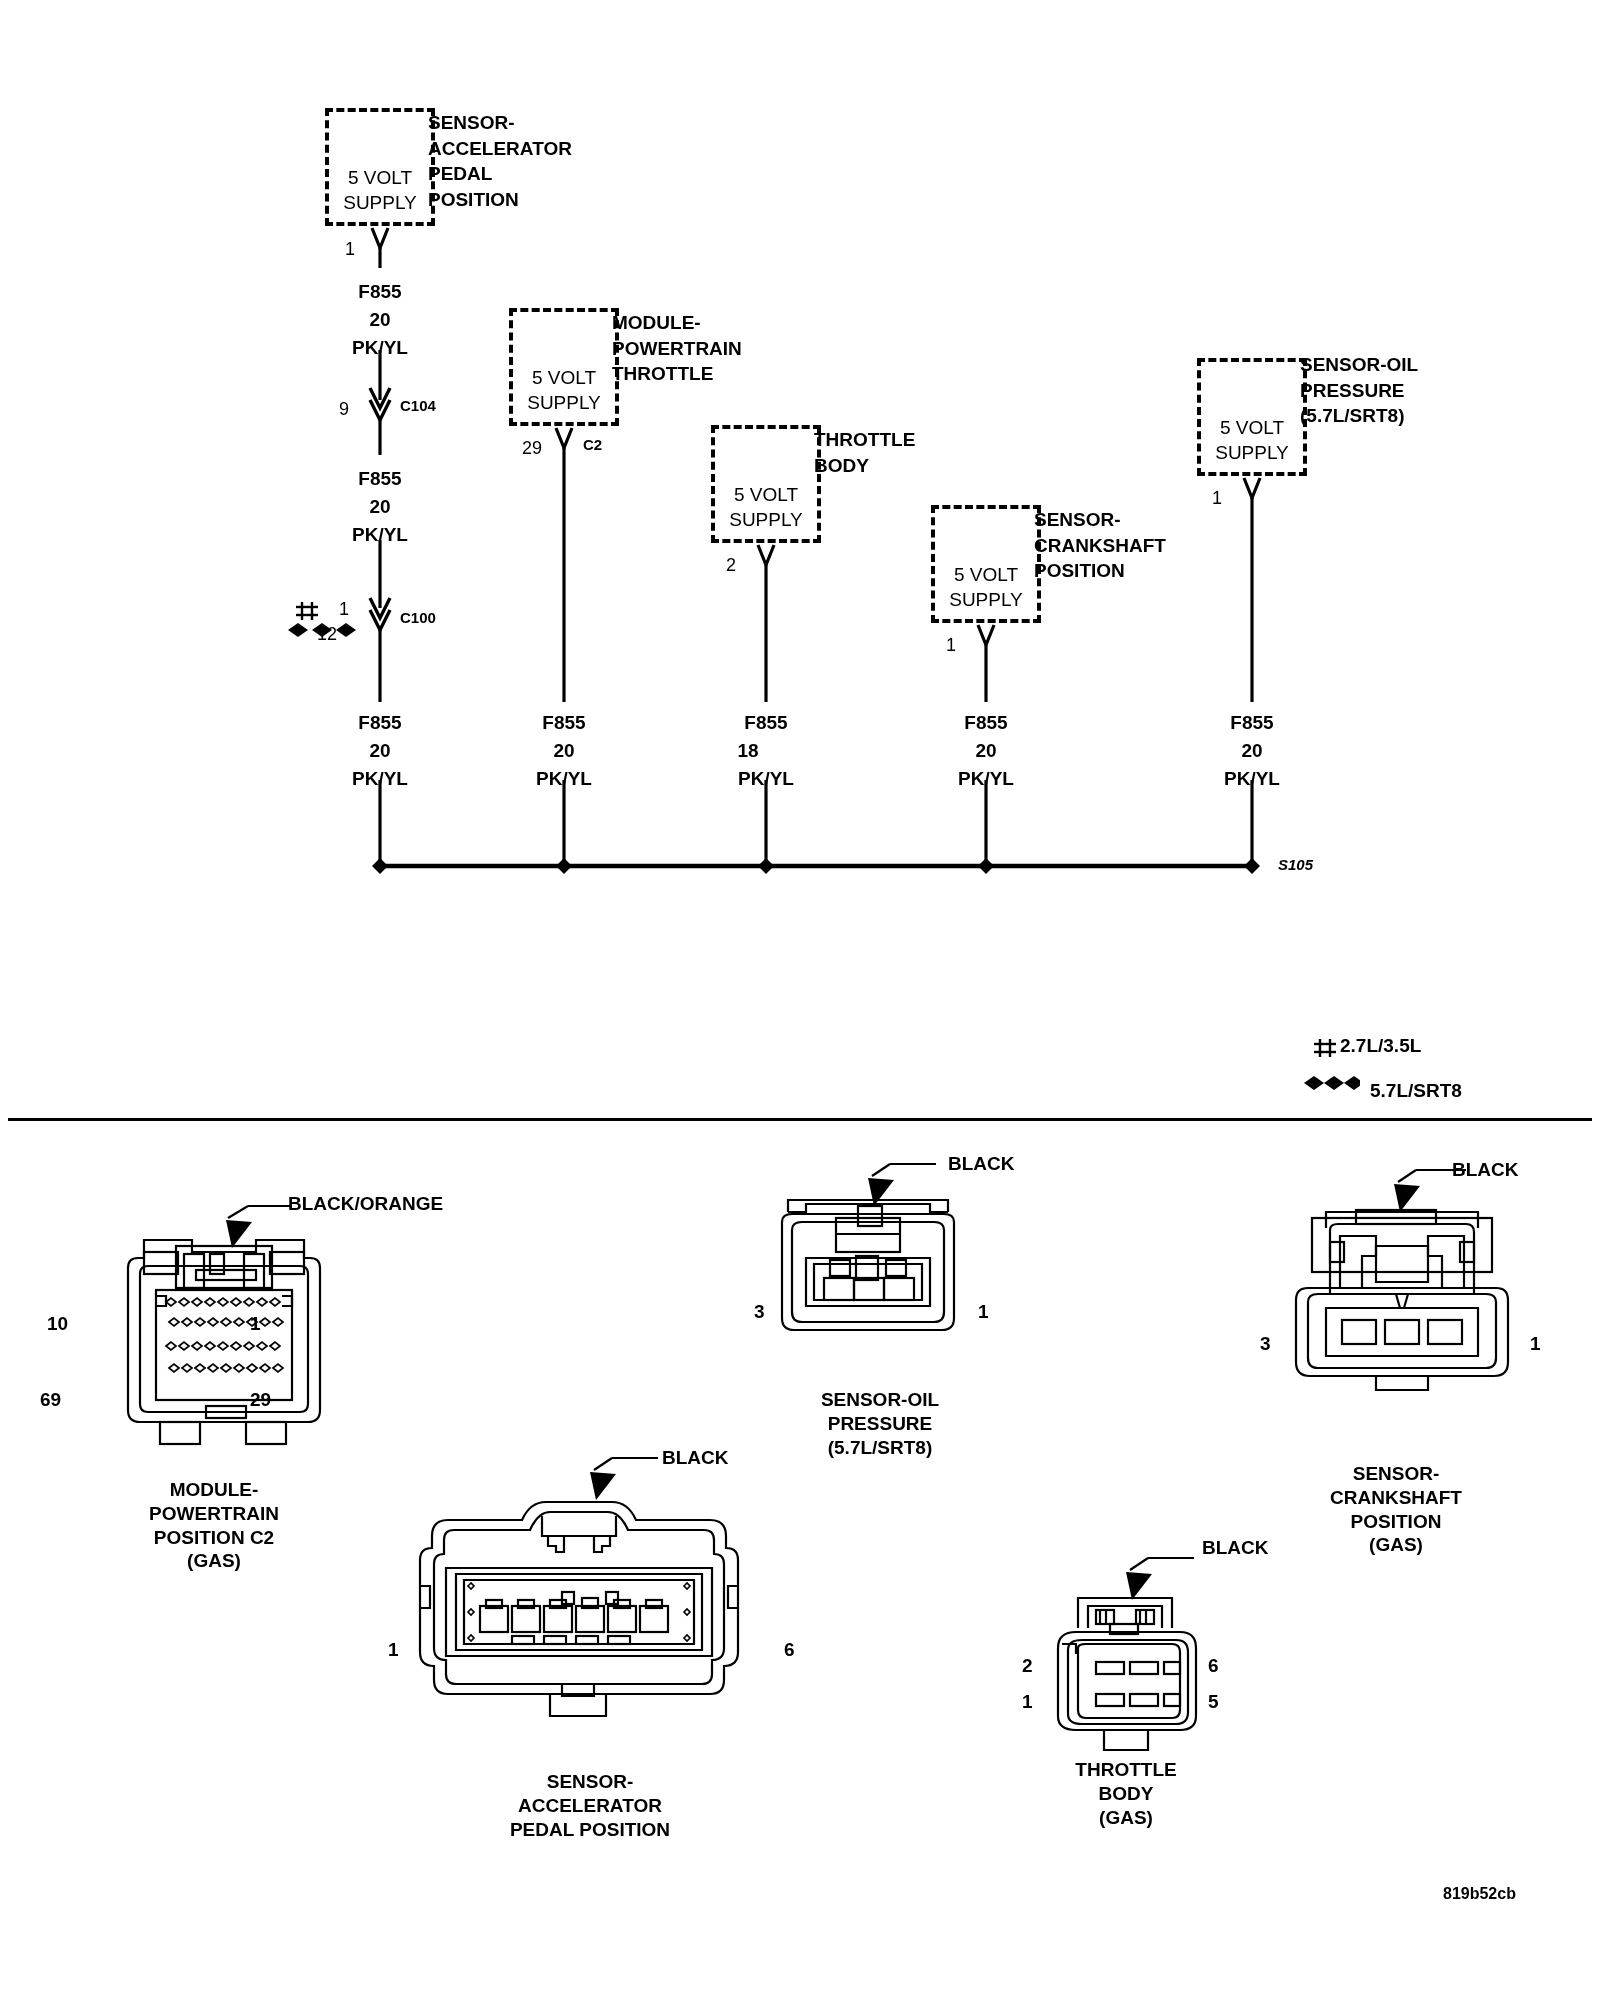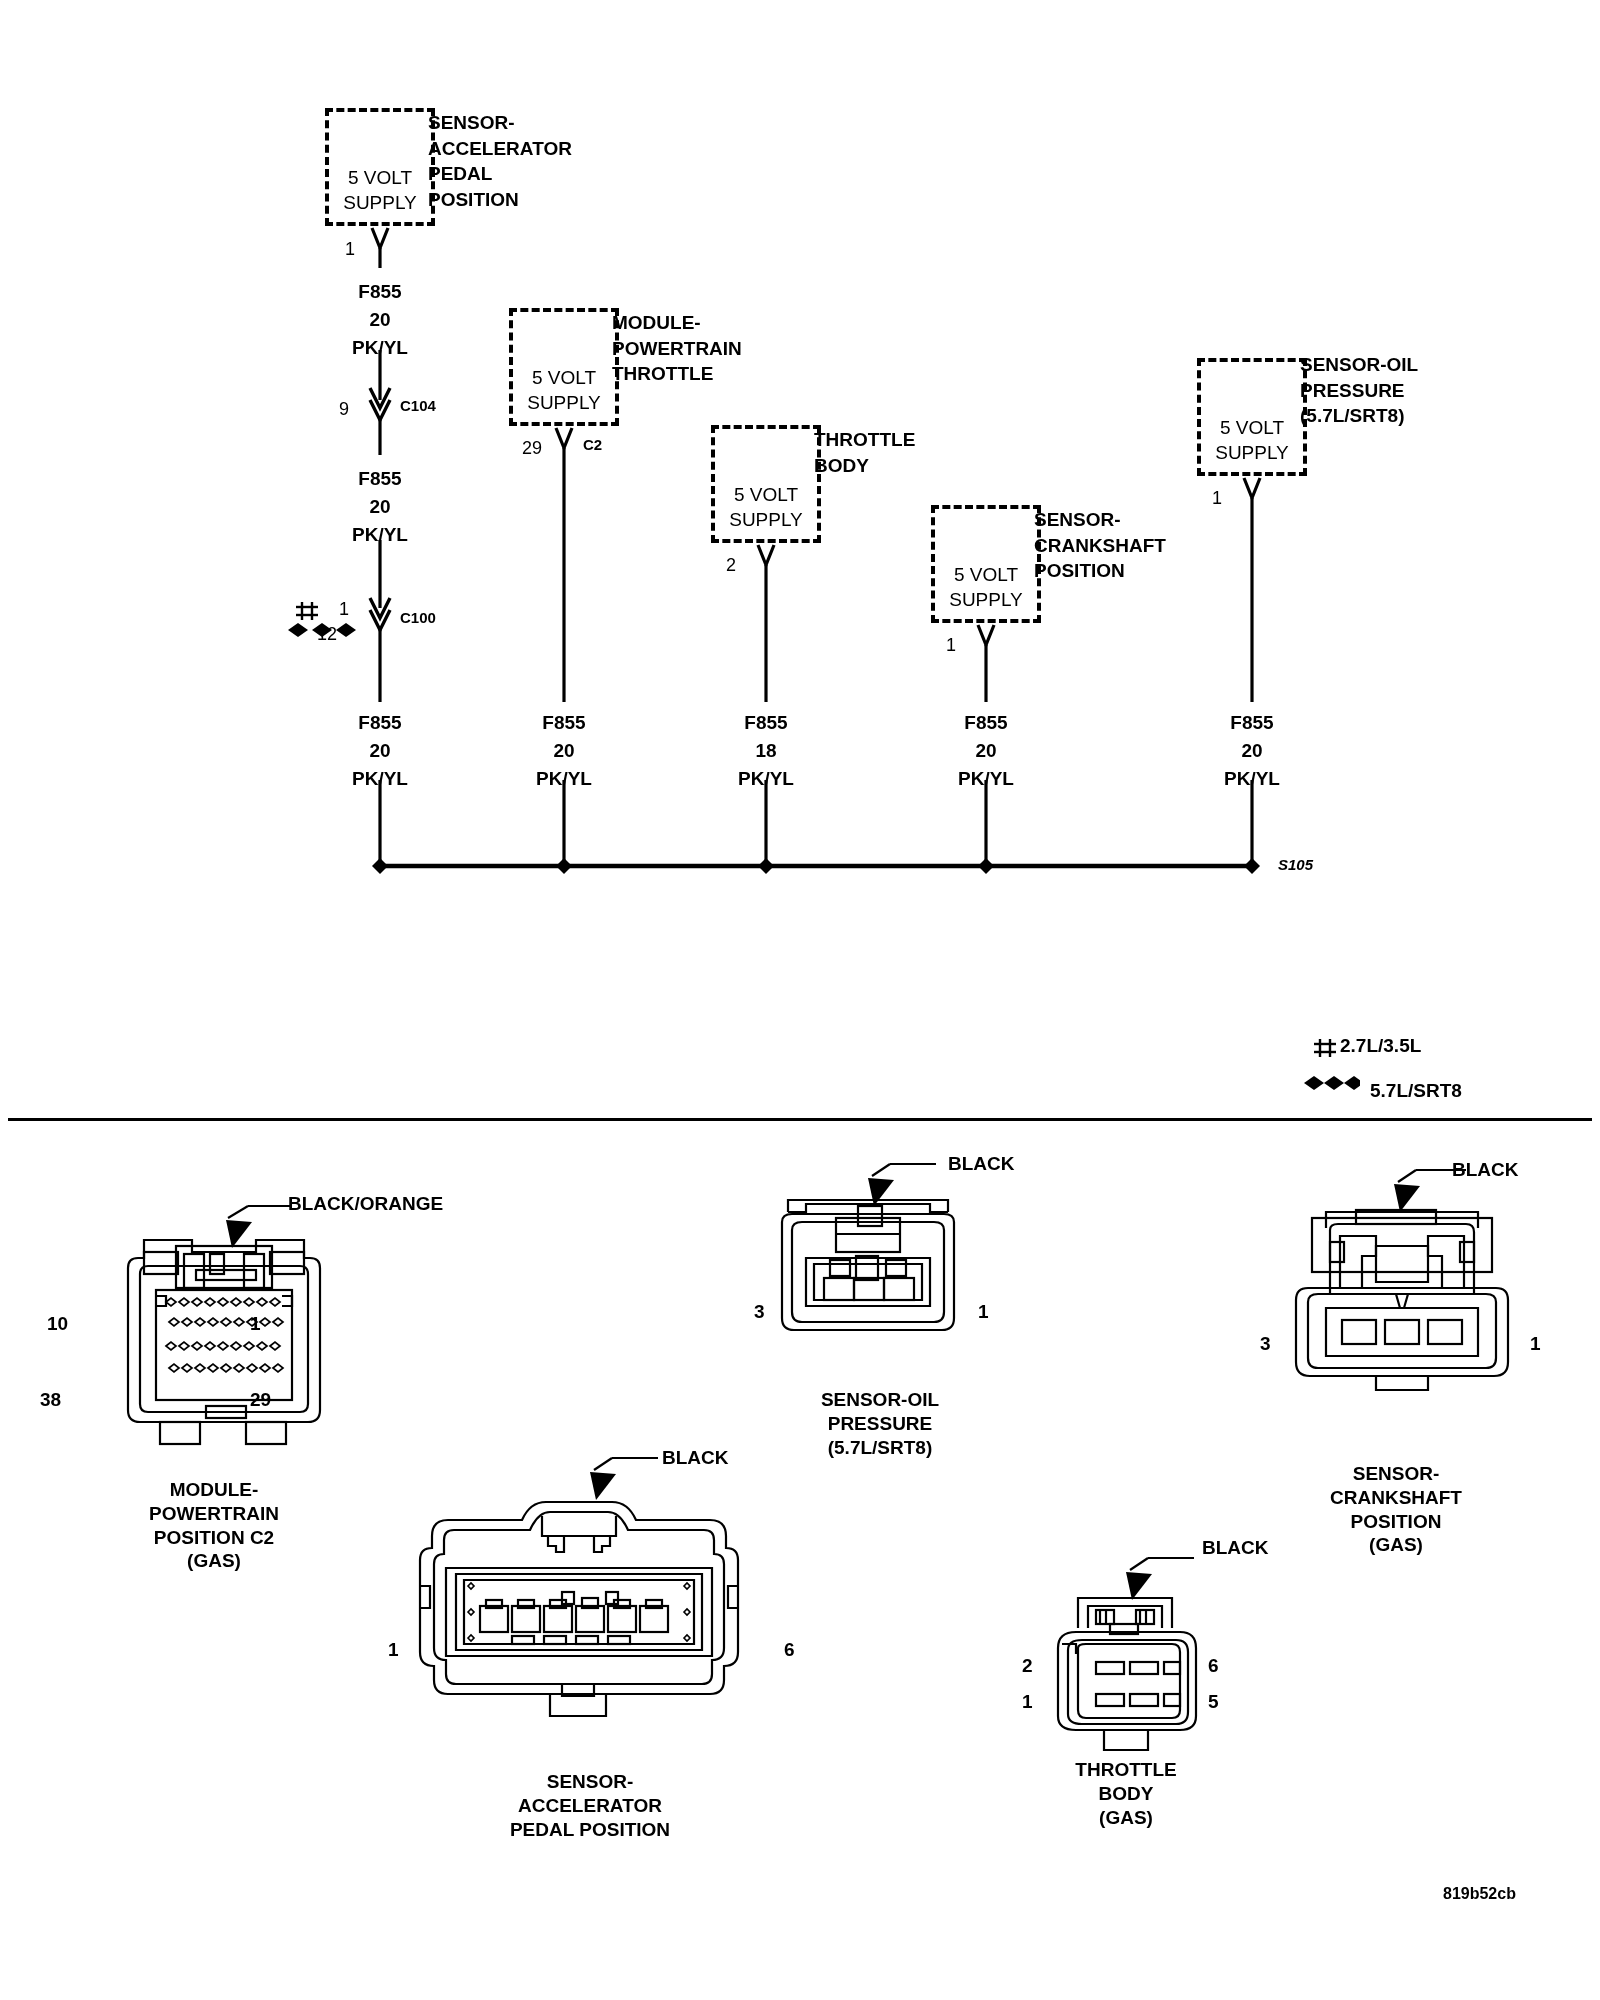--- a/index.html
+++ b/index.html
@@ -202,21 +202,21 @@
 
   <div class="t t-reg ctr" style="left:380px; top:711px;">F855</div>
   <div class="t t-reg ctr" style="left:380px; top:739px;">20</div>
   <div class="t t-reg ctr" style="left:380px; top:767px;">PK/YL</div>
 
   <div class="t t-reg ctr" style="left:564px; top:711px;">F855</div>
   <div class="t t-reg ctr" style="left:564px; top:739px;">20</div>
   <div class="t t-reg ctr" style="left:564px; top:767px;">PK/YL</div>
 
   <div class="t t-reg ctr" style="left:766px; top:711px;">F855</div>
-  <div class="t t-reg ctr" style="left:766px; top:739px;">18</div>
+  <div class="t t-reg ctr" style="left:748px; top:739px;">18</div>
   <div class="t t-reg ctr" style="left:766px; top:767px;">PK/YL</div>
 
   <div class="t t-reg ctr" style="left:986px; top:711px;">F855</div>
   <div class="t t-reg ctr" style="left:986px; top:739px;">20</div>
   <div class="t t-reg ctr" style="left:986px; top:767px;">PK/YL</div>
 
   <div class="t t-reg ctr" style="left:1252px; top:711px;">F855</div>
   <div class="t t-reg ctr" style="left:1252px; top:739px;">20</div>
   <div class="t t-reg ctr" style="left:1252px; top:767px;">PK/YL</div>
 
@@ -317,21 +317,21 @@
 
     <g>
       <line x1="188" y1="46" x2="230" y2="46" stroke="#000" stroke-width="2.2"></line>
       <line x1="188" y1="46" x2="168" y2="58" stroke="#000" stroke-width="2.2"></line>
       <polygon points="166,60 192,62 172,88" fill="#000"></polygon>
     </g>
   </svg>
   <div class="t t-reg" style="left:288px; top:1192px;">BLACK/ORANGE</div>
   <div class="t t-reg" style="left:47px;  top:1312px;">10</div>
   <div class="t t-reg" style="left:250px; top:1312px;">1</div>
-  <div class="t t-reg" style="left:40px;  top:1388px;">38</div>
+  <div class="t t-reg" style="left:40px;  top:1388px;">69</div>
   <div class="t t-reg" style="left:250px; top:1388px;">29</div>
   <div class="t t-cap ctr" style="left:214px; top:1478px;">
     <div>MODULE-</div>
     <div>POWERTRAIN</div>
     <div>POSITION C2</div>
     <div>(GAS)</div>
   </div>
 
   <svg class="abs" style="left:740px; top:1150px;" width="320" height="240">
     <g fill="none" stroke="#000" stroke-width="2.2">

